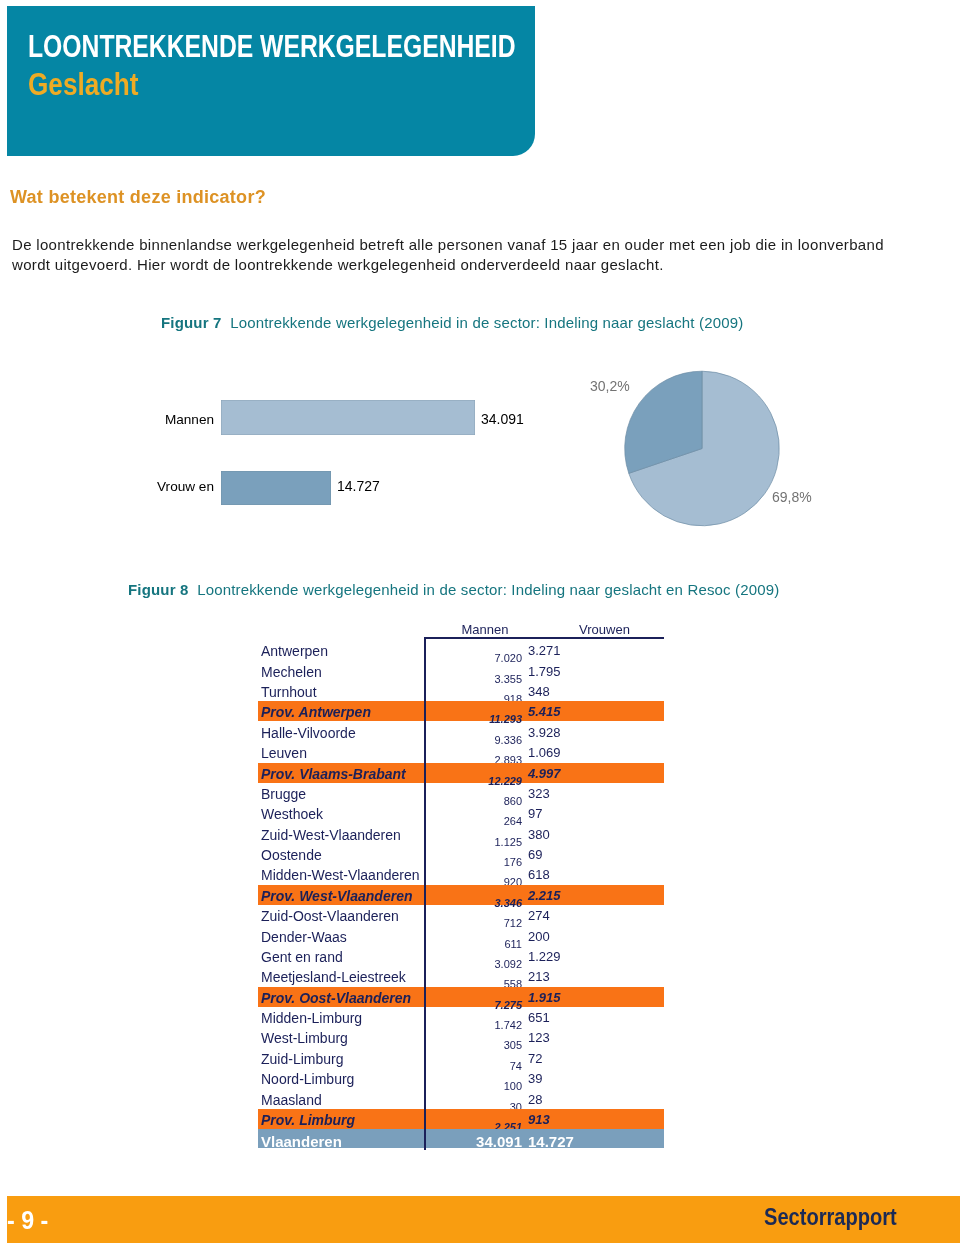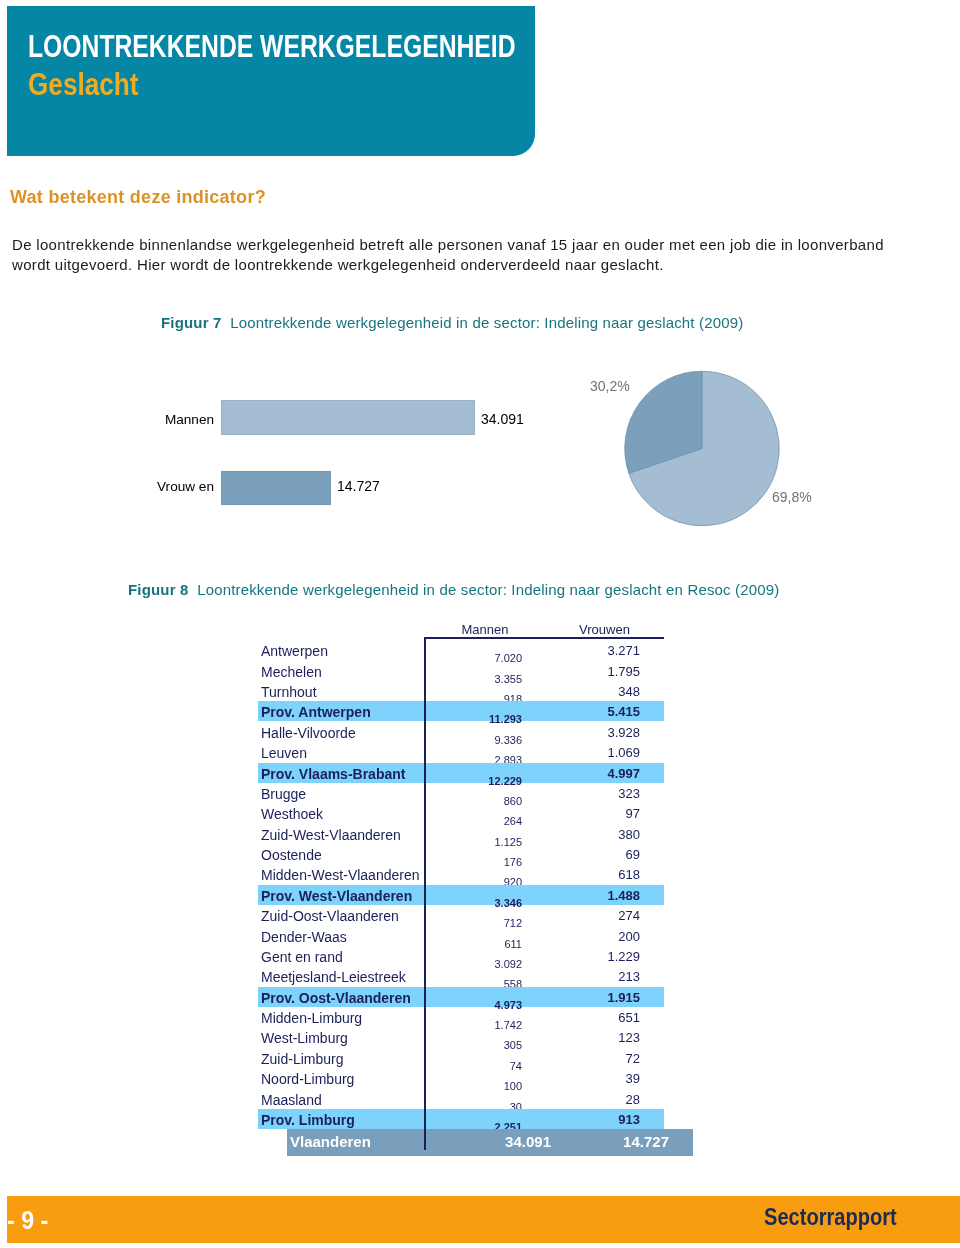--- a/index.html
+++ b/index.html
@@ -39,24 +39,24 @@
 
   
   .th{position:absolute;font-size:13px;color:#1b2059;text-align:center;}
   #vline{position:absolute;left:423.5px;top:637px;width:2.2px;height:513px;background:#1b2059;}
   #hline{position:absolute;left:423.5px;top:637px;width:240.5px;height:2.4px;background:#1b2059;}
   .row{position:absolute;left:258px;width:406px;height:20px;}
   .row .nm{position:absolute;left:3px;top:3px;font-size:14px;color:#1b2059;white-space:nowrap;}
   
   .row .c1{position:absolute;left:152px;width:112px;top:12px;font-size:11px;color:#1b2059;text-align:right;}
   
-  .row .c2{position:absolute;left:270px;width:112px;top:3px;font-size:13px;color:#1b2059;text-align:right;}
-  .row.hl{background:#7dd3fc;}
+  .row .c2{position:absolute;left:270px;width:112px;top:3px;font-size:13px;color:#1b2059;text-align:left;}
+  .row.hl{background:#f97316;font-style:italic;}
   .row.hl .nm,.row.hl .c1,.row.hl .c2{font-weight:bold;}
-  .row.tot{background:#7a9fbc;height:27px;margin-left:29px;}
+  .row.tot{background:#7a9fbc;height:19px;}
   .row.tot .nm,.row.tot .c1,.row.tot .c2{font-weight:bold;color:#ffffff;font-size:15px;top:4px;}
 
   
   #footer{left:7px;top:1196px;width:953px;height:47px;background:#f99d10;}
   #pgnum{left:7px;top:1208px;color:#ffffff;font-weight:bold;font-size:25px;
          transform:scaleX(.93);transform-origin:0 0;line-height:25px;}
   #brand{left:764px;top:1206px;color:#1b2a55;font-weight:bold;font-size:23px;
          transform:scaleX(.873);transform-origin:0 0;line-height:23px;}
 </style>
 </head>
@@ -149,21 +149,21 @@
       <span class="c2">69</span>
     </div>
     <div class="abs row" style="top:864.4px;">
       <span class="nm">Midden-West-Vlaanderen</span>
       <span class="c1">920</span>
       <span class="c2">618</span>
     </div>
     <div class="abs row hl" style="top:884.8px;">
       <span class="nm">Prov. West-Vlaanderen</span>
       <span class="c1">3.346</span>
-      <span class="c2">1.488</span>
+      <span class="c2">2.215</span>
     </div>
     <div class="abs row" style="top:905.1px;">
       <span class="nm">Zuid-Oost-Vlaanderen</span>
       <span class="c1">712</span>
       <span class="c2">274</span>
     </div>
     <div class="abs row" style="top:925.5px;">
       <span class="nm">Dender-Waas</span>
       <span class="c1">611</span>
       <span class="c2">200</span>
@@ -173,21 +173,21 @@
       <span class="c1">3.092</span>
       <span class="c2">1.229</span>
     </div>
     <div class="abs row" style="top:966.3px;">
       <span class="nm">Meetjesland-Leiestreek</span>
       <span class="c1">558</span>
       <span class="c2">213</span>
     </div>
     <div class="abs row hl" style="top:986.7px;">
       <span class="nm">Prov. Oost-Vlaanderen</span>
-      <span class="c1">4.973</span>
+      <span class="c1">7.275</span>
       <span class="c2">1.915</span>
     </div>
     <div class="abs row" style="top:1007.0px;">
       <span class="nm">Midden-Limburg</span>
       <span class="c1">1.742</span>
       <span class="c2">651</span>
     </div>
     <div class="abs row" style="top:1027.4px;">
       <span class="nm">West-Limburg</span>
       <span class="c1">305</span>

